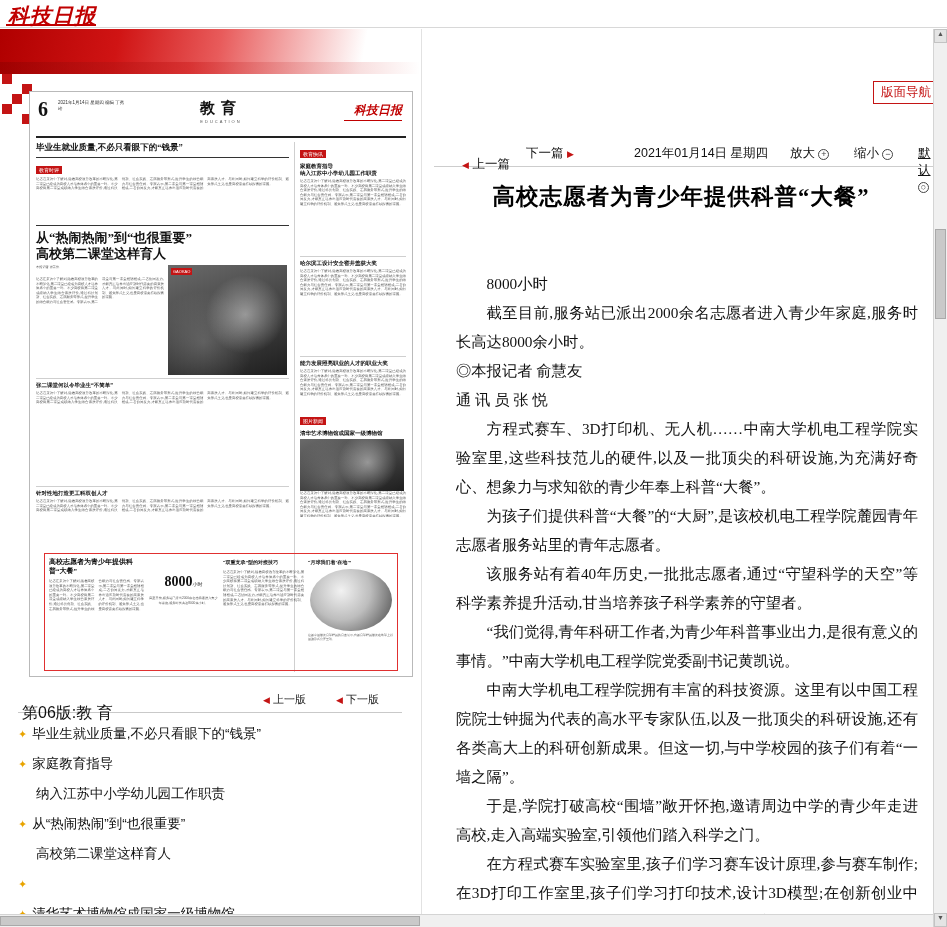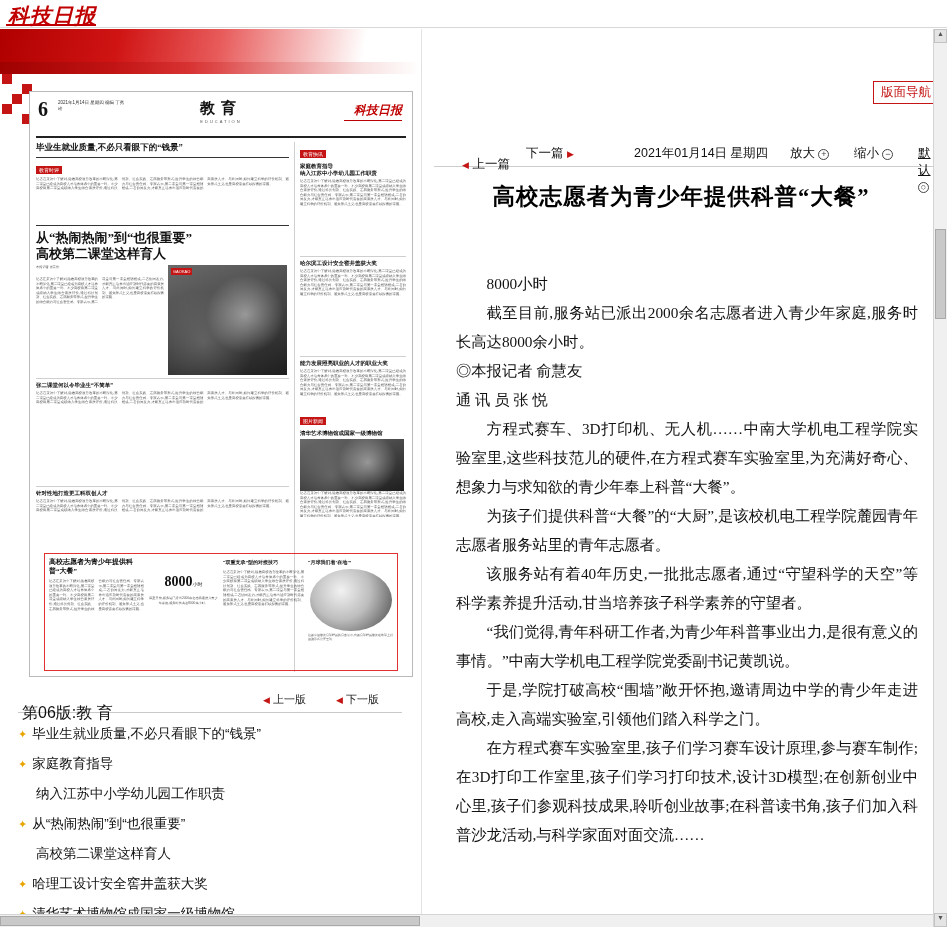--- a/index.html
+++ b/index.html
@@ -277,21 +277,20 @@
       </div>
       <div class="toc-item">
         <span class="bullet">✦</span>
         <span>从“热闹热闹”到“也很重要”</span>
       </div>
       <div class="toc-item nob">
         <span>高校第二课堂这样育人</span>
       </div>
       <div class="toc-item">
         <span class="bullet">✦</span>
-        <span>哈理工设计安全窖井盖获大奖</span>
       </div>
       <div class="toc-item">
         <span class="bullet">✦</span>
         <span>清华艺术博物馆成国家一级博物馆</span>
       </div>
 
     </div>
   </div>
 
   <div class="right-col">
@@ -322,24 +321,25 @@
       </div>
     </div>
 
     <div class="headline">高校志愿者为青少年提供科普“大餐”</div>
 
     <div class="article">
       <p class="ind">8000小时</p>
       <p class="ind">截至目前,服务站已派出2000余名志愿者进入青少年家庭,服务时长高达8000余小时。</p>
       <p>◎本报记者  俞慧友</p>
       <p>通  讯  员  张  悦</p>
-      <p class="ind">方程式赛车、3D打印机、无人机……中南大学机电工程学院实验室里,这些科技范儿的硬件,在方程式赛车实验室里,为充满好奇心、想象力与求知欲的青少年奉上科普“大餐”。</p>
+      <p class="ind">方程式赛车、3D打印机、无人机……中南大学机电工程学院实验室里,这些科技范儿的硬件,以及一批顶尖的科研设施,为充满好奇心、想象力与求知欲的青少年奉上科普“大餐”。</p>
       <p class="ind">为孩子们提供科普“大餐”的“大厨”,是该校机电工程学院麓园青年志愿者服务站里的青年志愿者。</p>
       <p class="ind">该服务站有着40年历史,一批批志愿者,通过“守望科学的天空”等科学素养提升活动,甘当培养孩子科学素养的守望者。</p>
       <p class="ind">“我们觉得,青年科研工作者,为青少年科普事业出力,是很有意义的事情。”中南大学机电工程学院党委副书记黄凯说。</p>
+      <p class="ind">中南大学机电工程学院拥有丰富的科技资源。这里有以中国工程院院士钟掘为代表的高水平专家队伍,以及一批顶尖的科研设施,还有各类高大上的科研创新成果。但这一切,与中学校园的孩子们有着“一墙之隔”。</p>
       <p class="ind">于是,学院打破高校“围墙”敞开怀抱,邀请周边中学的青少年走进高校,走入高端实验室,引领他们踏入科学之门。</p>
       <p class="ind">在方程式赛车实验室里,孩子们学习赛车设计原理,参与赛车制作;在3D打印工作室里,孩子们学习打印技术,设计3D模型;在创新创业中心里,孩子们参观科技成果,聆听创业故事;在科普读书角,孩子们加入科普沙龙活动,与科学家面对面交流……</p>
 
     </div>
   </div>
 
   <div class="sb-v">
     <div class="up">▲</div>
     <div class="thumb"></div>
     <div class="down">▼</div>

